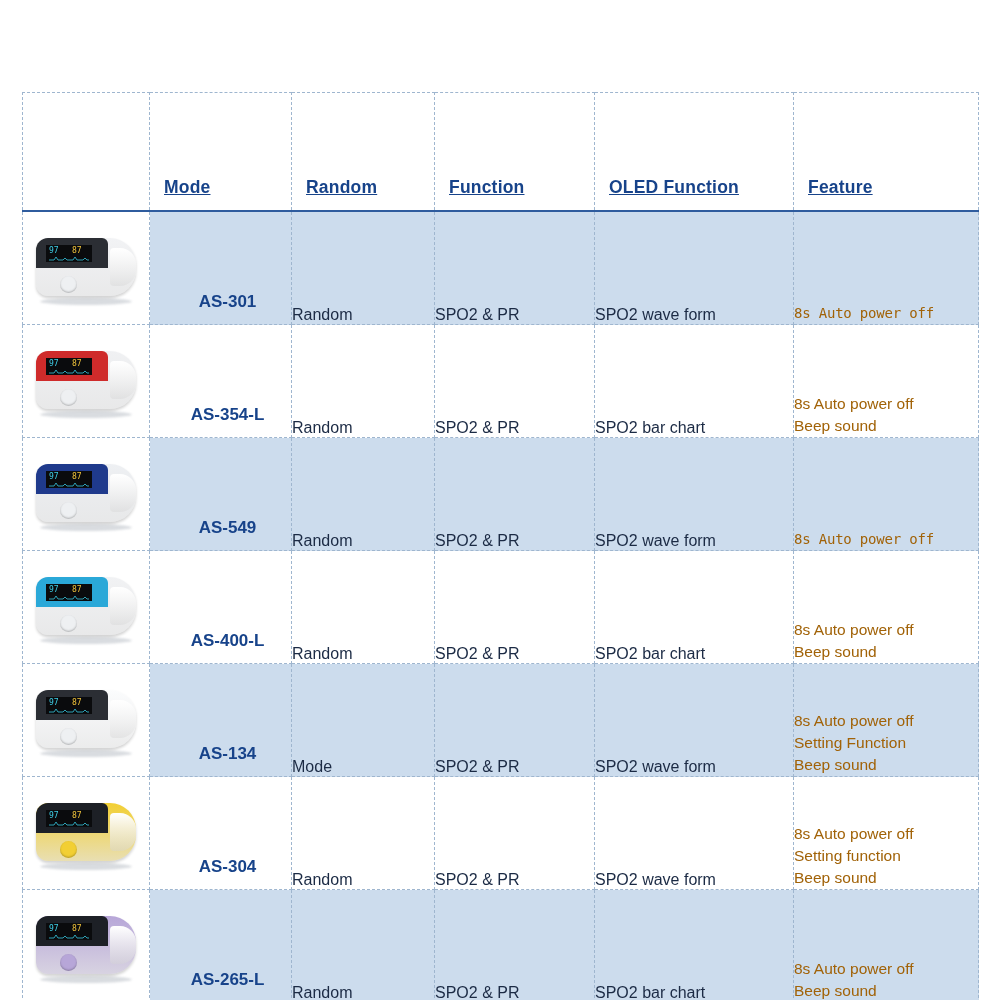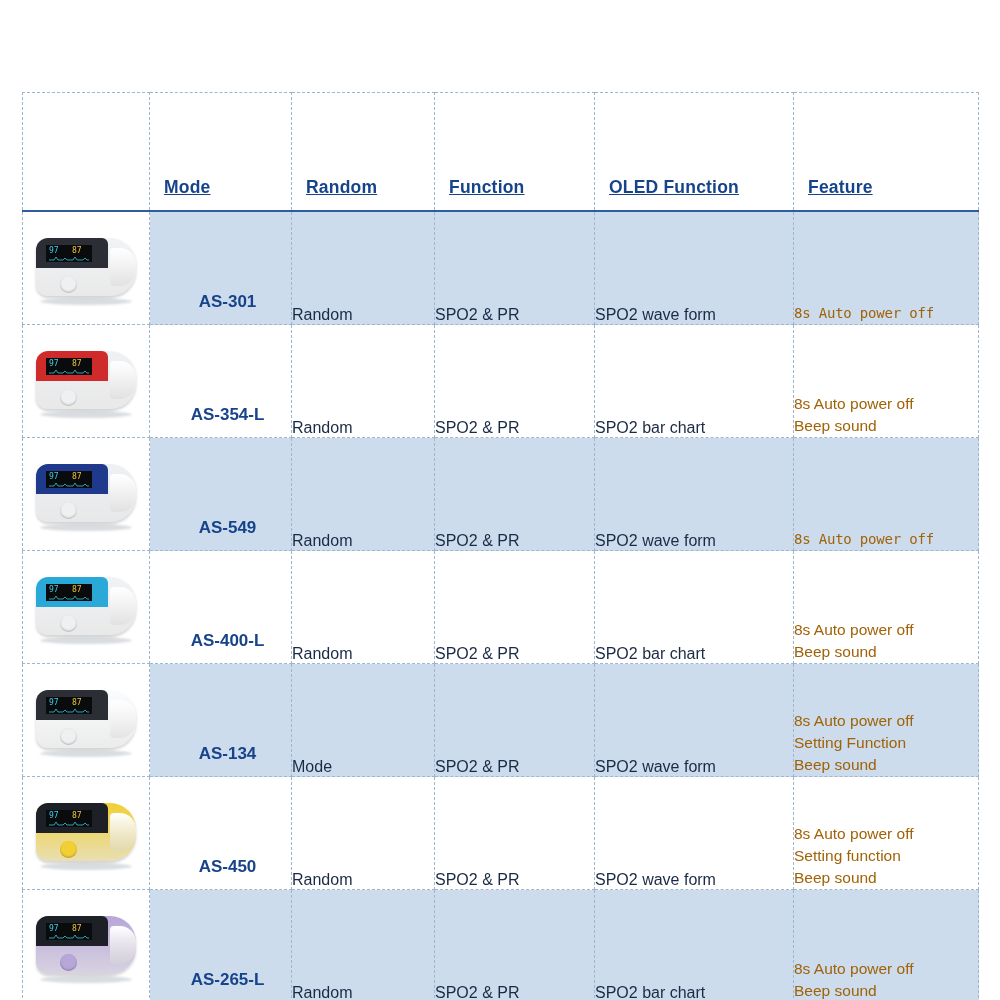--- a/index.html
+++ b/index.html
@@ -356,21 +356,21 @@
                   <span class="scr-num" style="color:#3fd0e8;">97</span>
                   <span class="scr-num" style="left:26px;color:#f3c53b;">87</span>
                   <svg class="scr-wave" viewBox="0 0 40 5" preserveAspectRatio="none">
                     <polyline points="0,4 5,4 7,1 9,4 14,4 16,2 18,4 24,4 26,1 28,4 34,4 36,2 38,4 40,4" fill="none" stroke="#36c6e0" stroke-width="0.8"></polyline>
                   </svg>
                 </span>
                 <span class="dev-btn" style="background:#f2cf33;"></span>
                 <span class="dev-clip" style="background:linear-gradient(180deg,#ffffff 0%, rgba(0,0,0,0.10) 150%);"></span>
               </span>
             </td>
-            <td class="modecell"><span class="mode-txt">AS-450</span></td>
+            <td class="modecell"><span class="mode-txt">AS-304</span></td>
             <td class="cell"><span class="cell-txt">Random</span></td>
             <td class="cell"><span class="cell-txt">SPO2 &amp; PR</span></td>
             <td class="cell"><span class="cell-txt">SPO2 wave form</span></td>
             <td class="featcell">
               <div class="feat-line">8s Auto power off</div>
               <div class="feat-line">Setting function</div>
               <div class="feat-line">Beep sound</div>
             </td>
           </tr>
           <tr class="row shade">

